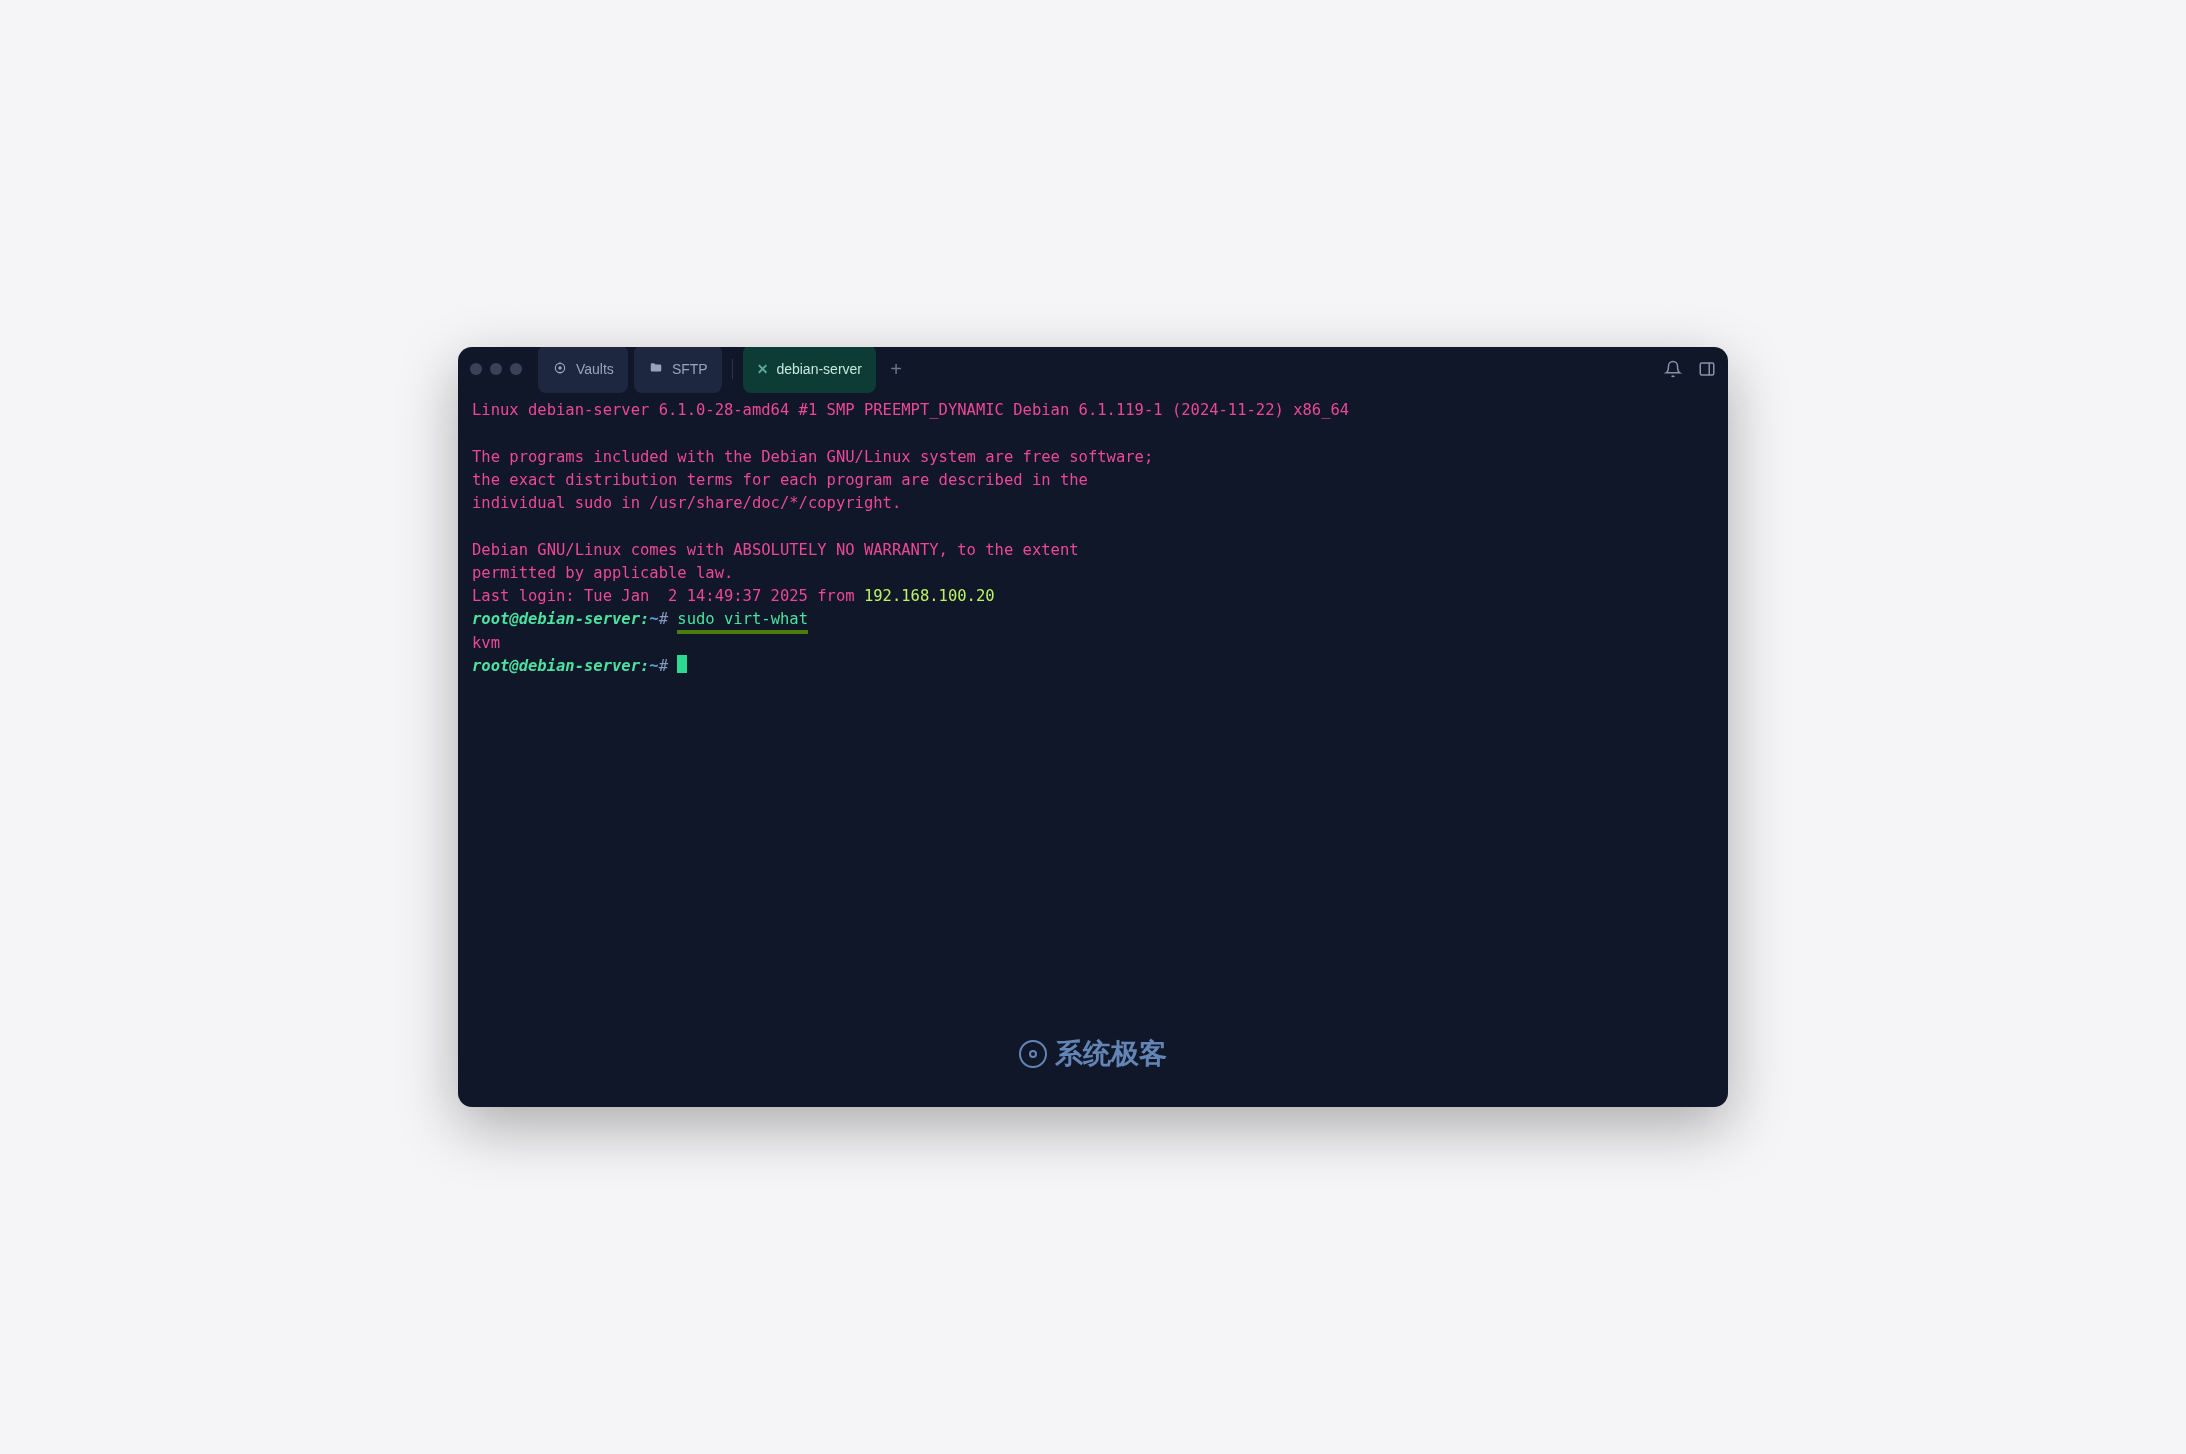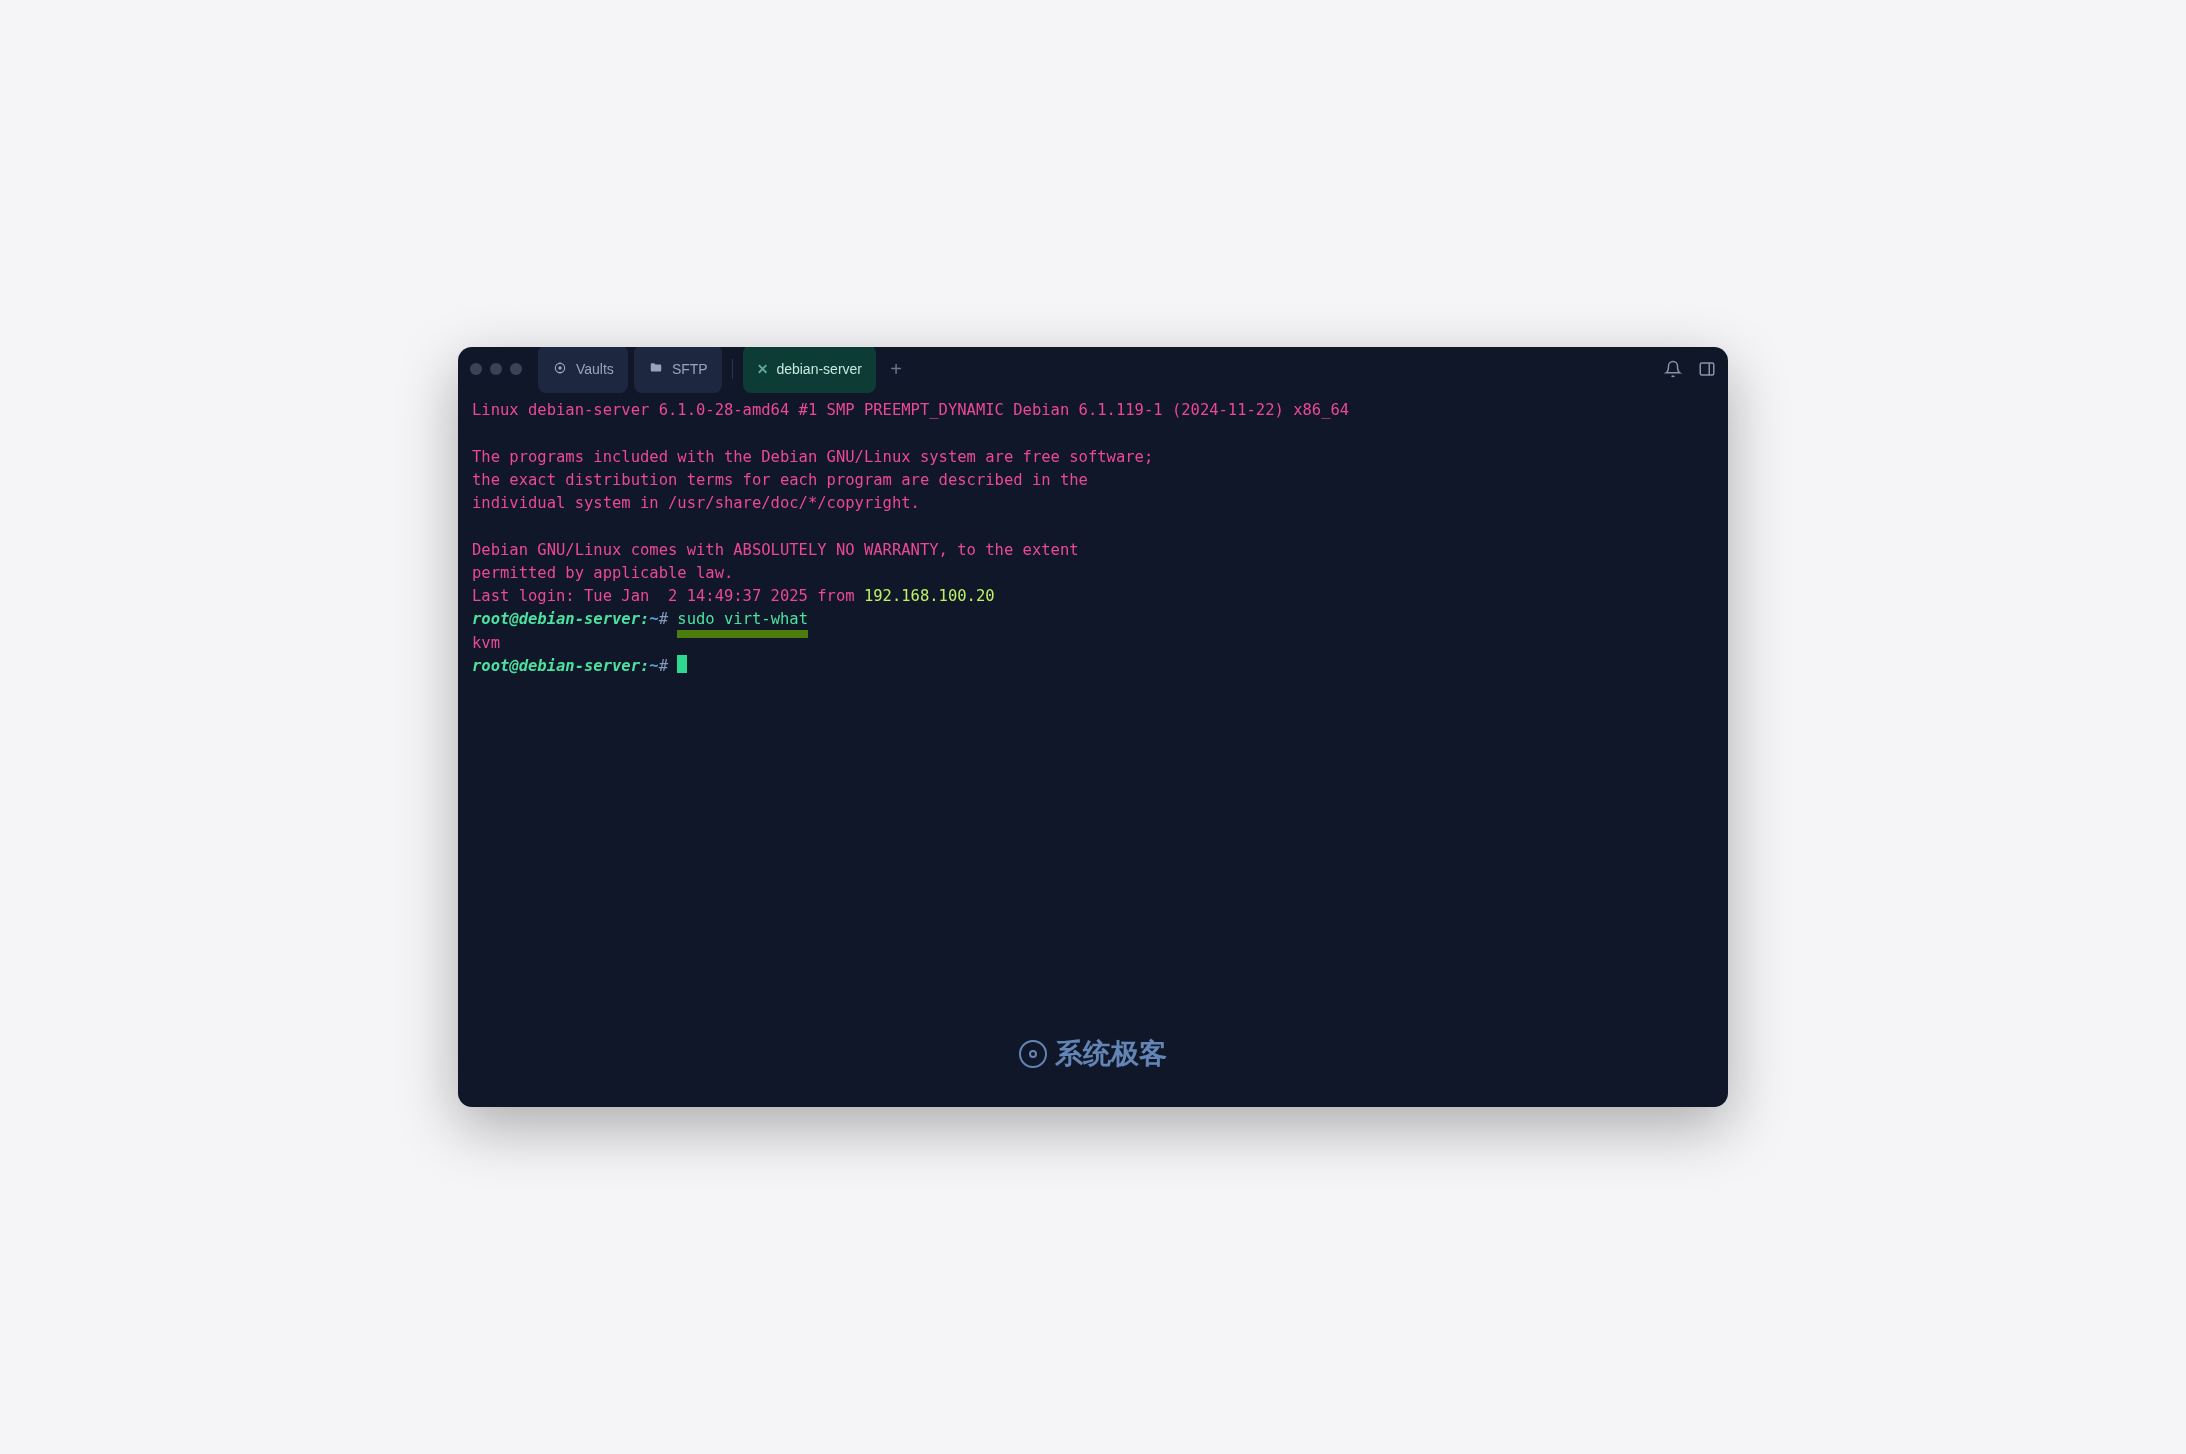--- a/index.html
+++ b/index.html
@@ -117,21 +117,21 @@
       white-space: pre;
       overflow: auto;
     }
     .term-green { color: #ec4899; }
     .term-pink { color: #bef264; }
     .term-prompt-user { color: #4ce19f; font-weight: bold; font-style: italic; }
     .term-prompt-path { color: #5a9fd4; font-weight: bold; }
     .term-prompt-hash { color: #8899bb; }
     .term-command {
       color: #4ce19f;
-      border-bottom: 8px solid #4d7c0f;
+      border-bottom: 4px solid #4d7c0f;
       padding-bottom: 2px;
     }
     .cursor-block {
       display: inline-block;
       width: 10px;
       height: 18px;
       background: #2dd98f;
       vertical-align: -2px;
     }
     .watermark {
@@ -215,21 +215,21 @@
           <rect x="3" y="4" width="18" height="16" rx="2"></rect>
           <line x1="15" y1="4" x2="15" y2="20"></line>
         </svg>
     </div>
   </div>
 
   <div class="terminal"><span class="term-green">Linux debian-server 6.1.0-28-amd64 #1 SMP PREEMPT_DYNAMIC Debian 6.1.119-1 (2024-11-22) x86_64</span>
 
 <span class="term-green">The programs included with the Debian GNU/Linux system are free software;</span>
 <span class="term-green">the exact distribution terms for each program are described in the</span>
-<span class="term-green">individual system in /usr/share/doc/*/copyright.</span>
+<span class="term-green">individual sudo in /usr/share/doc/*/copyright.</span>
 
 <span class="term-green">Debian GNU/Linux comes with ABSOLUTELY NO WARRANTY, to the extent</span>
 <span class="term-green">permitted by applicable law.</span>
 <span class="term-green">Last login: Tue Jan  2 14:49:37 2025 from </span><span class="term-pink">192.168.100.20</span>
 <span class="term-prompt-user">root@debian-server</span><span class="term-prompt-user">:</span><span class="term-prompt-path">~</span><span class="term-prompt-hash"># </span><span class="term-command">sudo virt-what</span>
 <span class="term-green">kvm</span>
 <span class="term-prompt-user">root@debian-server</span><span class="term-prompt-user">:</span><span class="term-prompt-path">~</span><span class="term-prompt-hash"># </span><span class="cursor-block"></span></div>
 
   <div class="watermark">
     <div class="watermark-icon">

